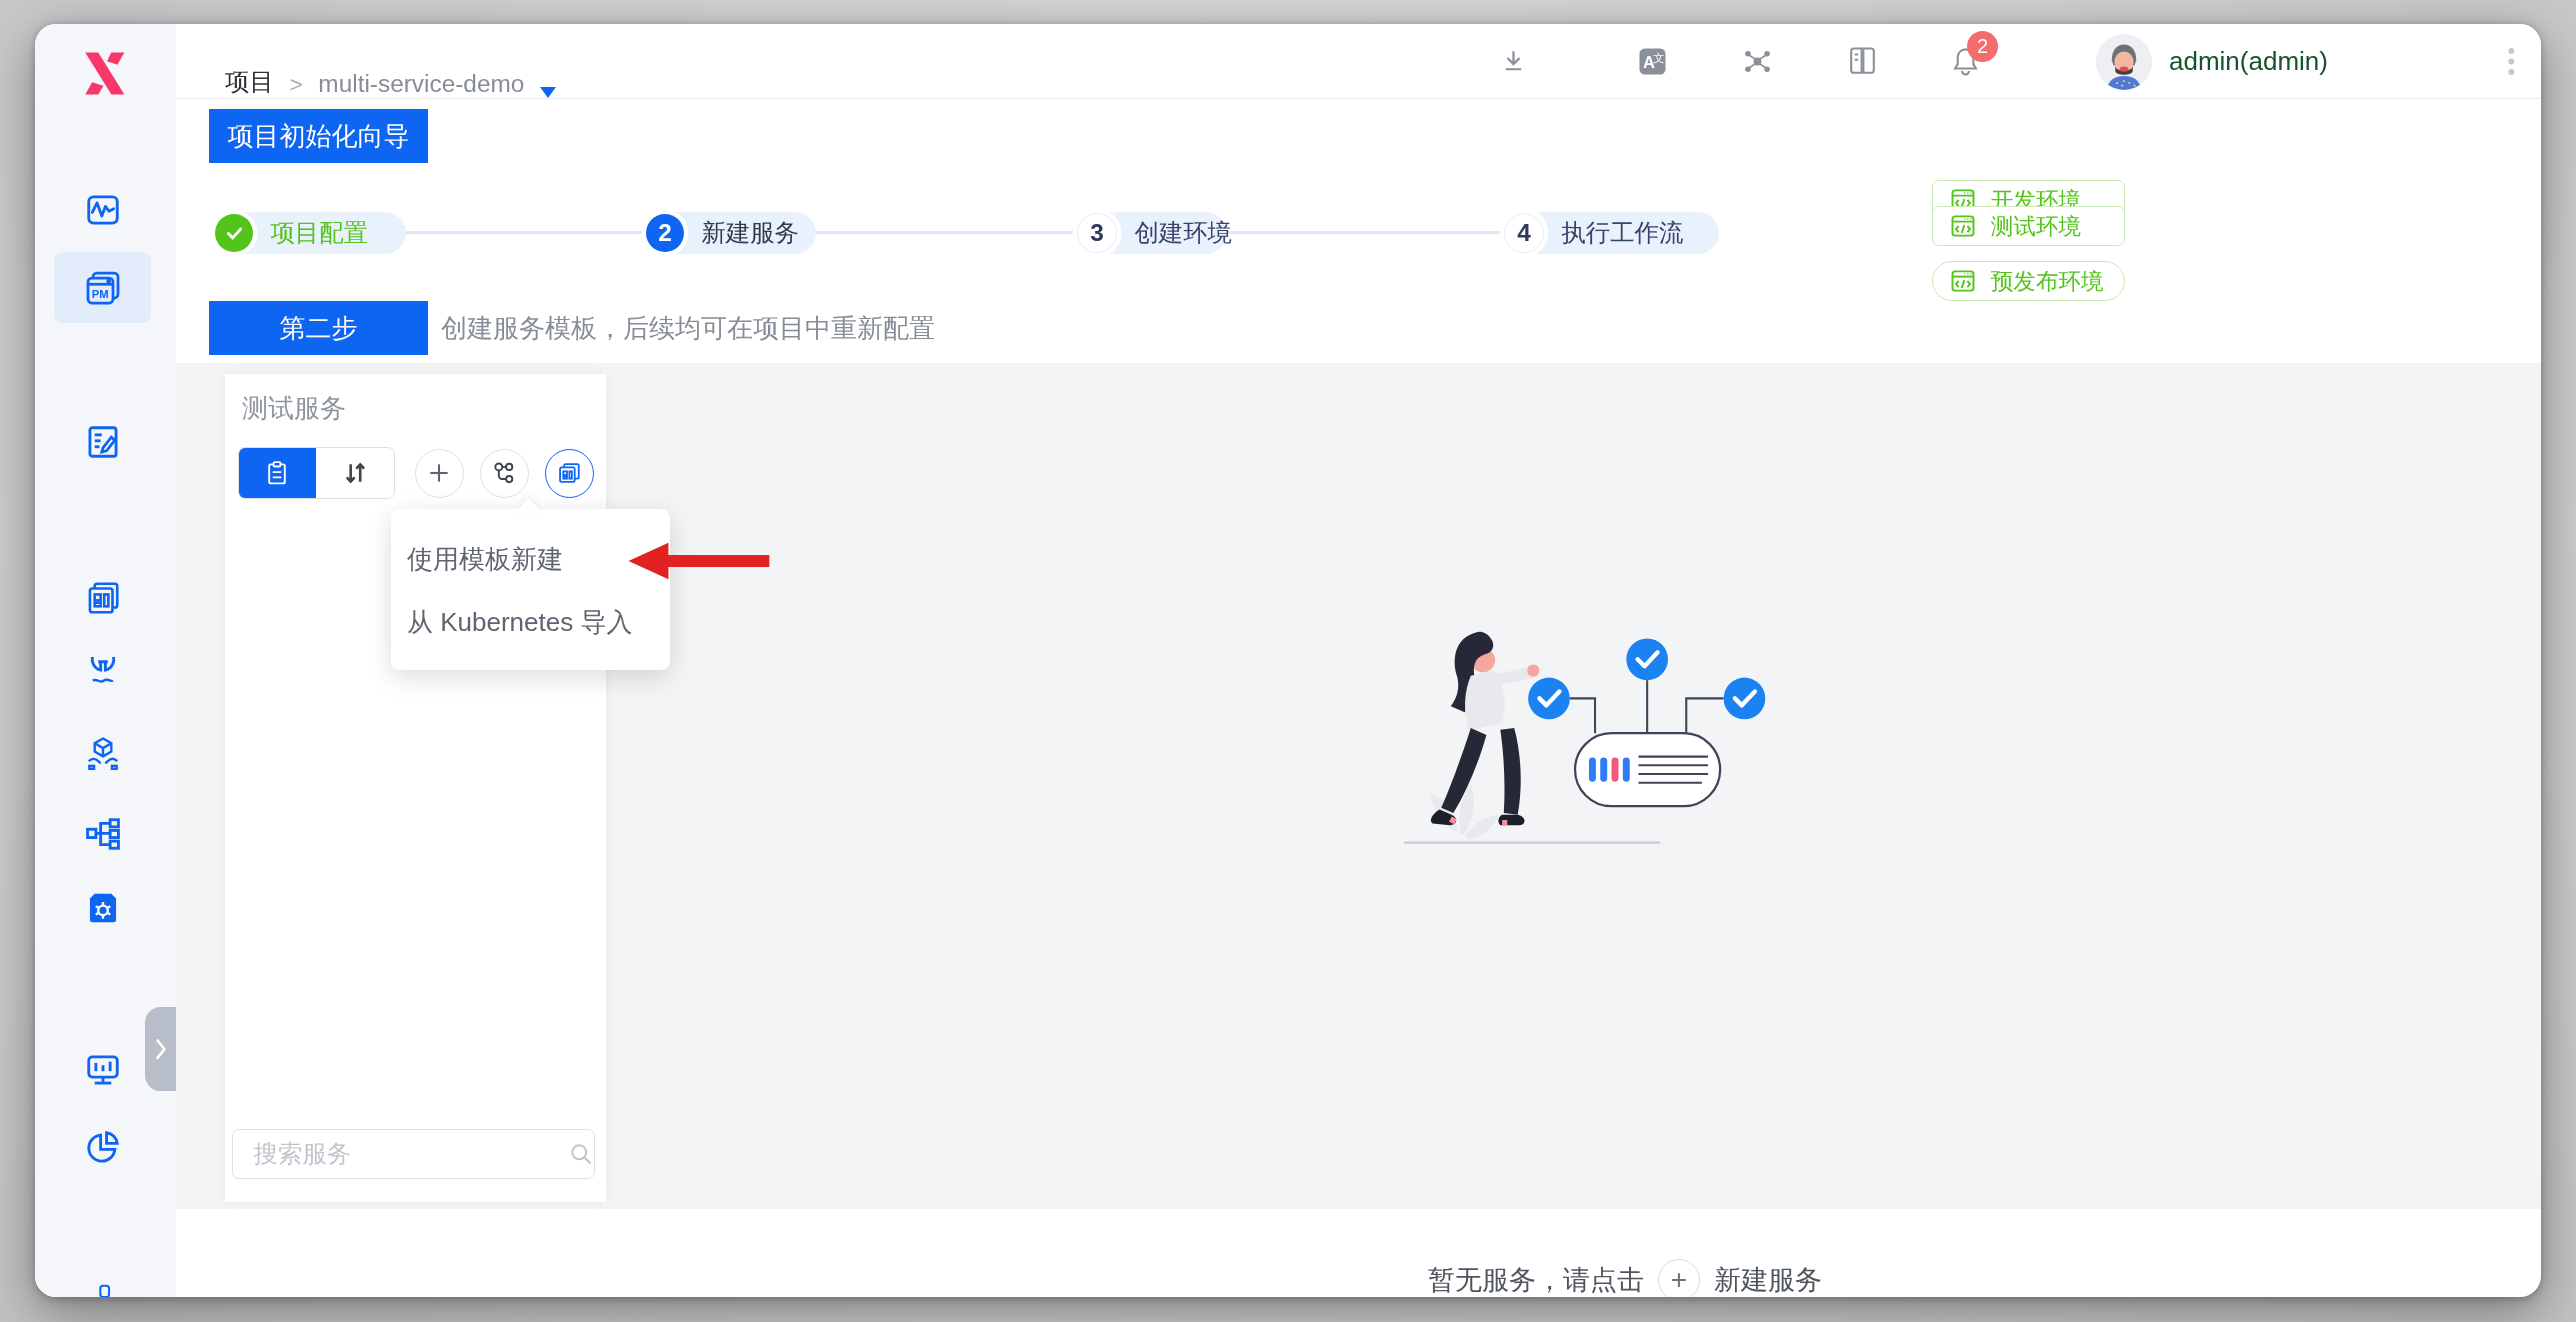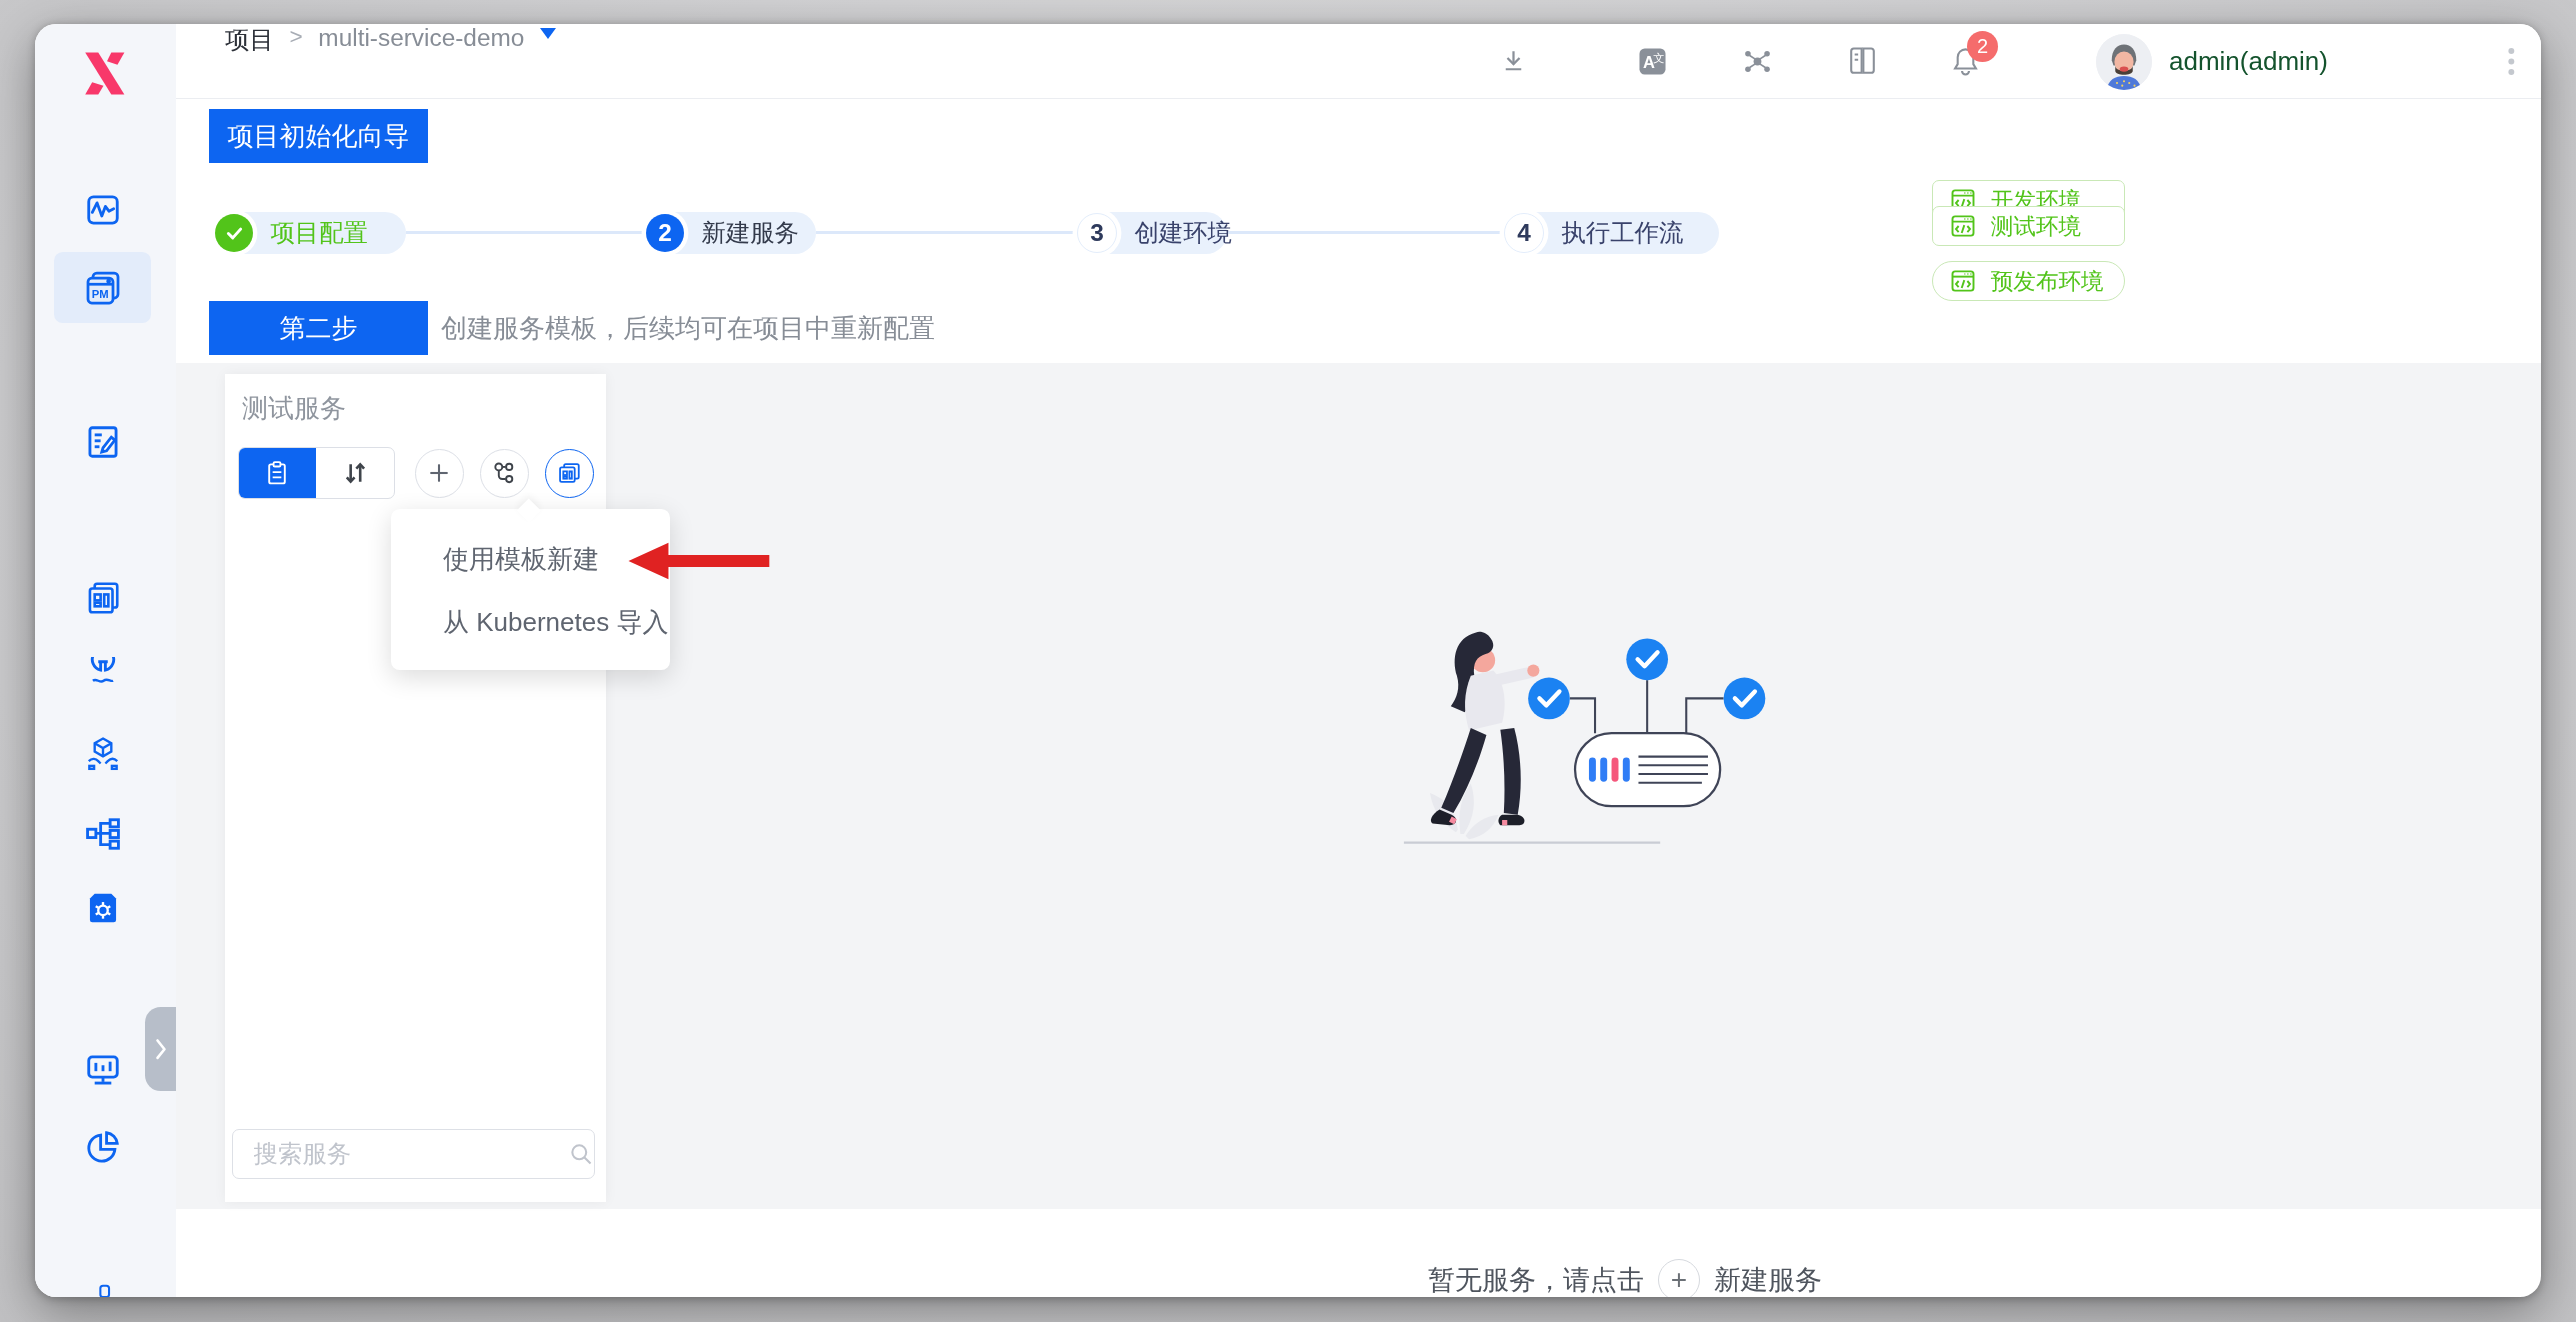--- a/index.html
+++ b/index.html
@@ -17,21 +17,21 @@
   }
   
   #sidebar{position:absolute;left:0;top:0;width:141px;height:100%;background:#f4f6fa;}
   .nav-item{position:absolute;left:19px;width:97px;height:71px;display:flex;align-items:center;justify-content:center;border-radius:8.7px;cursor:pointer;}
   .nav-item.active{background:#e3ecfa;}
   .nav-item svg{display:block;}
   #collapse-handle{position:absolute;left:110px;top:983px;width:31px;height:84px;background:#b7bec9;border-radius:15.7px 0 0 15.7px;display:flex;align-items:center;justify-content:center;cursor:pointer;}
   #collapse-handle svg{margin-left:1.7px;}
   
   #topbar{position:absolute;left:141px;top:0;width:2365px;height:74px;background:#fff;border-bottom:0.9px solid #ebedf1;}
-  #breadcrumb{position:absolute;left:49px;top:0;height:74px;display:flex;align-items:flex-start;gap:15.7px;font-size:24.4px;}
+  #breadcrumb{position:absolute;left:49px;top:0;height:74px;display:flex;align-items:flex-end;gap:15.7px;font-size:24.4px;}
   .bc-root{color:#2c3038;font-weight:500;}
   .bc-sep{color:#a8adb5;font-size:22.6px;}
   .bc-cur{color:#878d96;}
   .bc-caret{width:0;height:0;border-left:8.7px solid transparent;border-right:8.7px solid transparent;border-top:11.3px solid #0d65f1;margin-top:3.5px;}
   .tb-icon{position:absolute;top:0;height:74px;width:52px;display:flex;align-items:center;justify-content:center;color:#8a9099;cursor:pointer;}
   #notif-badge{position:absolute;left:1932px;top:7px;min-width:31px;height:31px;border-radius:15.7px;background:#f56c6c;color:#fff;font-size:20px;display:flex;align-items:center;justify-content:center;font-weight:500;}
   #avatar{position:absolute;left:2061px;top:9.6px;width:56px;height:56px;border-radius:50%;background:#eef0f4;overflow:hidden;cursor:pointer;}
   #user-name{position:absolute;left:2134px;top:0;height:74px;display:flex;align-items:center;font-size:26px;color:#14532d;}
   
   .blue-chip{position:absolute;left:174px;width:219px;height:54px;background:#0d65f1;color:#fff;font-size:26px;display:flex;align-items:center;justify-content:center;}
@@ -59,21 +59,21 @@
   .seg-half.on{background:#0d65f1;}
   .tool-circle{position:absolute;top:75px;width:49px;height:49px;border-radius:50%;background:#fff;border:0.9px solid #dcdfe6;display:flex;align-items:center;justify-content:center;cursor:pointer;box-sizing:border-box;}
   .tool-circle.hl{border:1.7px solid #0d65f1;}
   #search-box{position:absolute;left:7px;top:755px;width:363px;height:50px;border:1.7px solid #dde0e6;border-radius:7px;box-sizing:border-box;background:#fff;display:flex;align-items:center;}
   #search-box input{border:none;outline:none;flex:1;font-size:24.4px;color:#333;padding:0 0 0 21px;background:transparent;font-family:inherit;}
   #search-box input::placeholder{color:#c0c4cc;}
   #search-box svg{margin-right:19px;flex:none;}
   
   #tpl-menu{position:absolute;left:356px;top:485px;width:279px;height:161px;background:#fff;border-radius:8.7px;box-shadow:0 7px 26px rgba(0,0,0,.14);z-index:5;}
   #tpl-menu:before{content:"";position:absolute;left:129px;top:-7.8px;width:17.4px;height:17.4px;background:#fff;transform:rotate(45deg);box-shadow:-2.6px -2.6px 7px rgba(0,0,0,.05);}
-  .menu-item{height:63px;display:flex;align-items:center;padding-left:52px;font-size:26px;color:#5f6570;cursor:pointer;white-space:nowrap;}
+  .menu-item{height:63px;display:flex;align-items:center;padding-left:16px;font-size:26px;color:#5f6570;cursor:pointer;white-space:nowrap;}
   .menu-item:first-child{margin-top:19px;}
   
   #empty-row{position:absolute;left:532px;top:889px;width:1834px;height:56px;display:flex;align-items:center;justify-content:center;gap:14px;font-size:27px;color:#4f555e;font-weight:500;}
   #empty-plus{width:40px;height:40px;border-radius:50%;border:0.9px solid #d6d9de;color:#6b7076;font-size:28px;display:flex;align-items:center;justify-content:center;font-weight:400;cursor:pointer;background:#fff;}
   
   #footer{position:absolute;left:141px;top:1185px;width:2365px;height:88px;background:#fff;}
   #next-btn{position:absolute;left:22.6px;top:12.2px;width:122px;height:54px;background:#91bbf8;border:none;border-radius:7px;color:#fff;font-size:25px;cursor:not-allowed;font-family:inherit;}
   #annot-arrow{position:absolute;left:588px;top:517px;z-index:9;}
 </style>
 </head>

